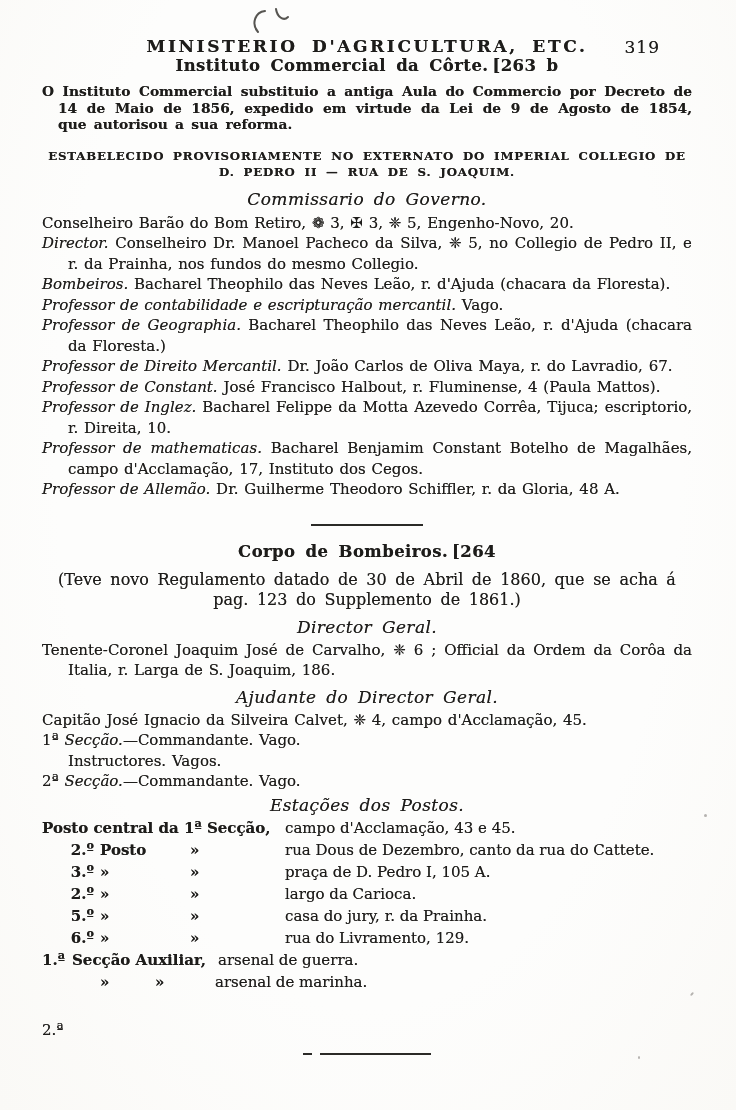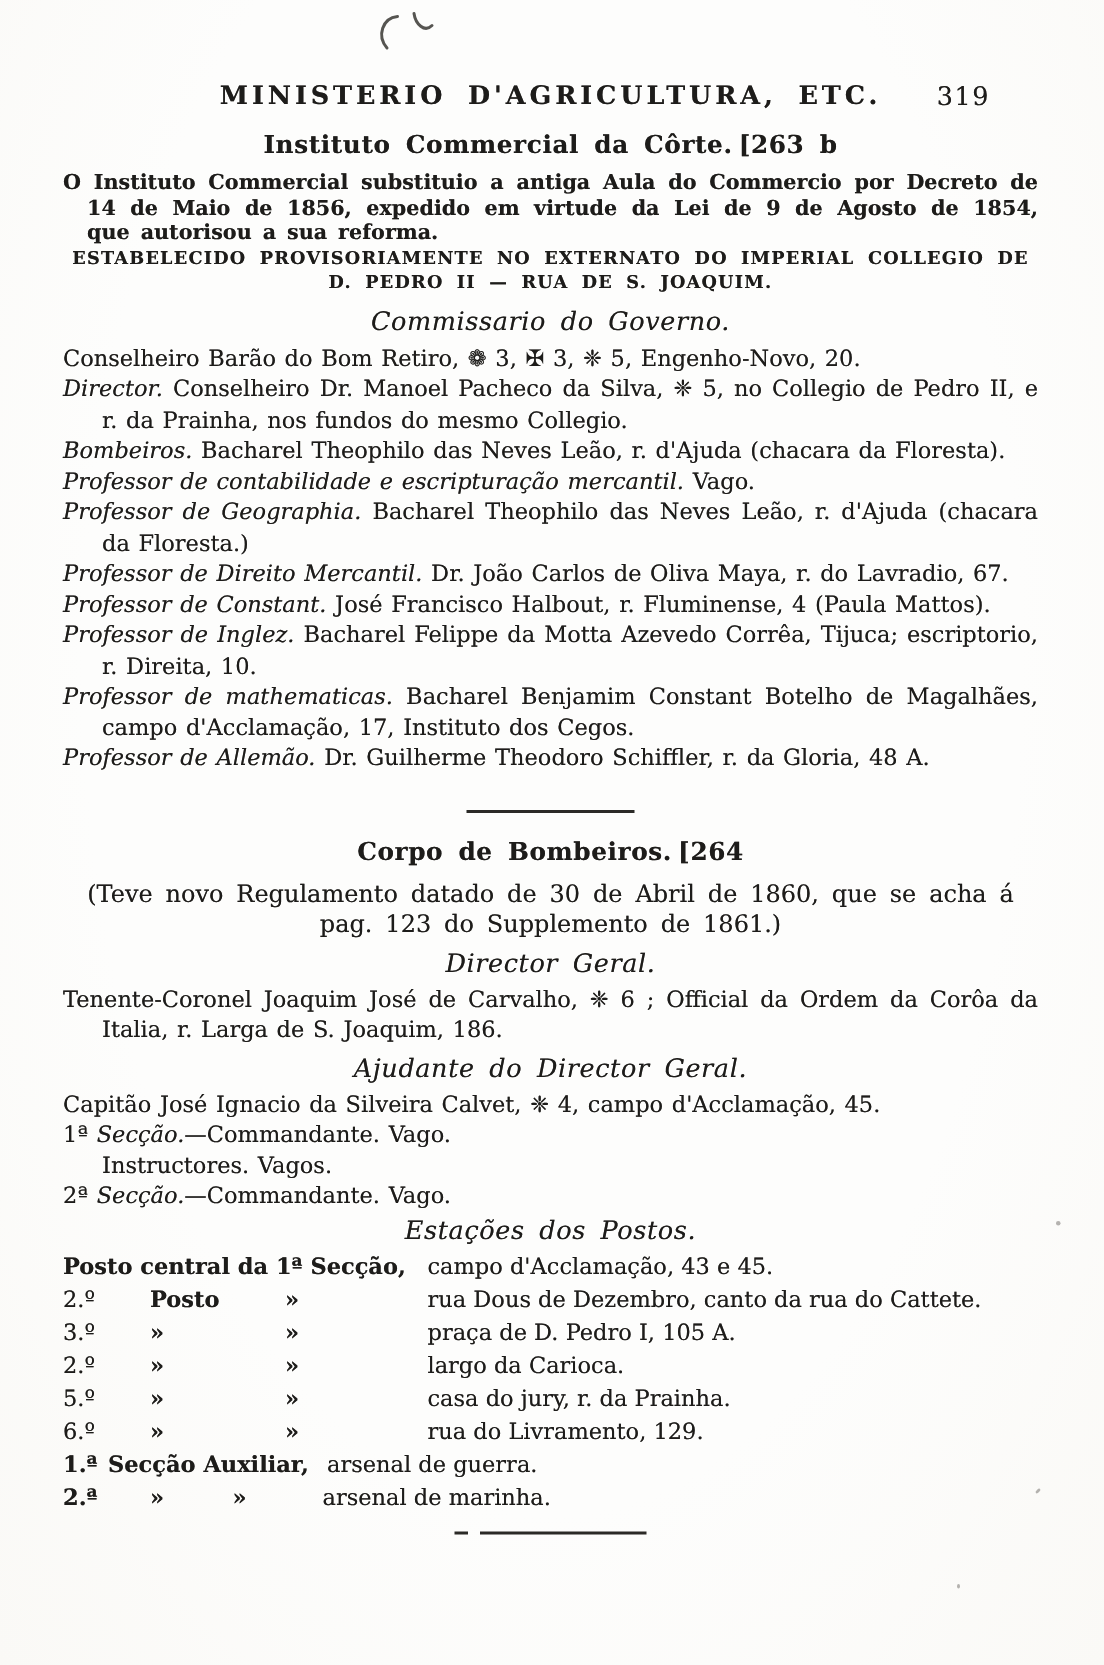--- a/index.html
+++ b/index.html
@@ -11,41 +11,41 @@
     overflow: hidden;
     background: radial-gradient(ellipse at 50% 40%, #fdfdfc 60%, #faf9f6 100%);
     color: #1d1c1a;
     font-family: "DejaVu Serif", "Liberation Serif", serif;
     text-shadow: 0 0 0.4px rgba(30,28,25,0.65);
   }
   .content { padding: 0 44px 0 42px; }
 
   .pen-mark { position: absolute; top: 2px; left: 238px; opacity: 0.85; }
 
-  .title-row { position: relative; margin-top: 54px; text-align: center; }
+  .title-row { position: relative; margin-top: 36px; text-align: center; }
   .main-title {
     display: inline; font-size: 17px; font-weight: 700;
     letter-spacing: 2.6px; word-spacing: 6px;
   }
   .page-number { position: absolute; right: 32px; top: 1px; font-size: 17px; letter-spacing: 1px; }
 
   .section-heading {
-    margin-top: 13px; text-align: center;
+    text-align: center;
     font-size: 16.5px; font-weight: 700; letter-spacing: 0.4px; word-spacing: 4px;
   }
   .section-ref { font-weight: 700; padding-left: 4px; }
 
   .intro {
     margin-top: 8px; font-size: 13.8px; line-height: 16.6px;
     text-align: justify; padding-left: 16px; text-indent: -16px;
     word-spacing: 2.5px; font-weight: 600;
   }
 
   .estab {
-    text-align: center;
+    margin-top: 15px; text-align: center;
     font-size: 11.8px; font-weight: 700; line-height: 16px;
     letter-spacing: 0.8px; word-spacing: 4px;
   }
 
   .sub-heading {
     text-align: center; font-style: italic; font-weight: 400;
     font-size: 17px; letter-spacing: 0.4px; word-spacing: 4px;
   }
   .sub-heading.commissario { margin-top: 9px; margin-bottom: 4px; }
   .sub-heading.tight { margin-top: 6px; margin-bottom: 3px; }
@@ -62,26 +62,26 @@
   .note {
     margin: 9px auto 0; width: 96%;
     text-align: center; font-size: 16px; line-height: 20.5px; word-spacing: 3.5px;
   }
 
   .posts { margin-top: 2px; font-size: 15px; line-height: 22px; }
   .prow { display: flex; }
   .pc { white-space: nowrap; }
   .pc:last-child { flex: 1; white-space: normal; }
   .prow.central .pc0 { width: 243px; font-weight: 700; }
-  .prow.post .pc0 { width: 52px; font-weight: 400; }
+  .prow.post .pc0 { width: 52px; font-weight: 700; text-align: right; }
   .prow.post .pc1 { width: 96px; padding-left: 6px; font-weight: 700; }
   .prow.post .pc2 { width: 95px; font-weight: 700; }
   .prow.aux  .pc0 { width: 30px;  font-weight: 700; }
   .prow.aux  .pc1 { width: 146px; font-weight: 700; }
-  .prow.aux2 .pc0 { width: 30px;  font-weight: 700; }
+  .prow.aux2 .pc0 { width: 30px;  font-weight: 400; margin-top: 48px; }
   .prow.aux2 .pc1 { width: 62px; padding-left: 28px; font-weight: 700; }
   .prow.aux2 .pc2 { width: 81px; padding-left: 21px; font-weight: 700; }
 
   .end-divider {
     width: 128px; height: 2px; margin: 12px auto 0;
     background: linear-gradient(90deg, #2b2a27 0 9px, transparent 9px 17px, #2b2a27 17px 100%);
   }
 
   .speck { position: absolute; background: #4a4741; border-radius: 50%; opacity: 0.4; }
 </style>

